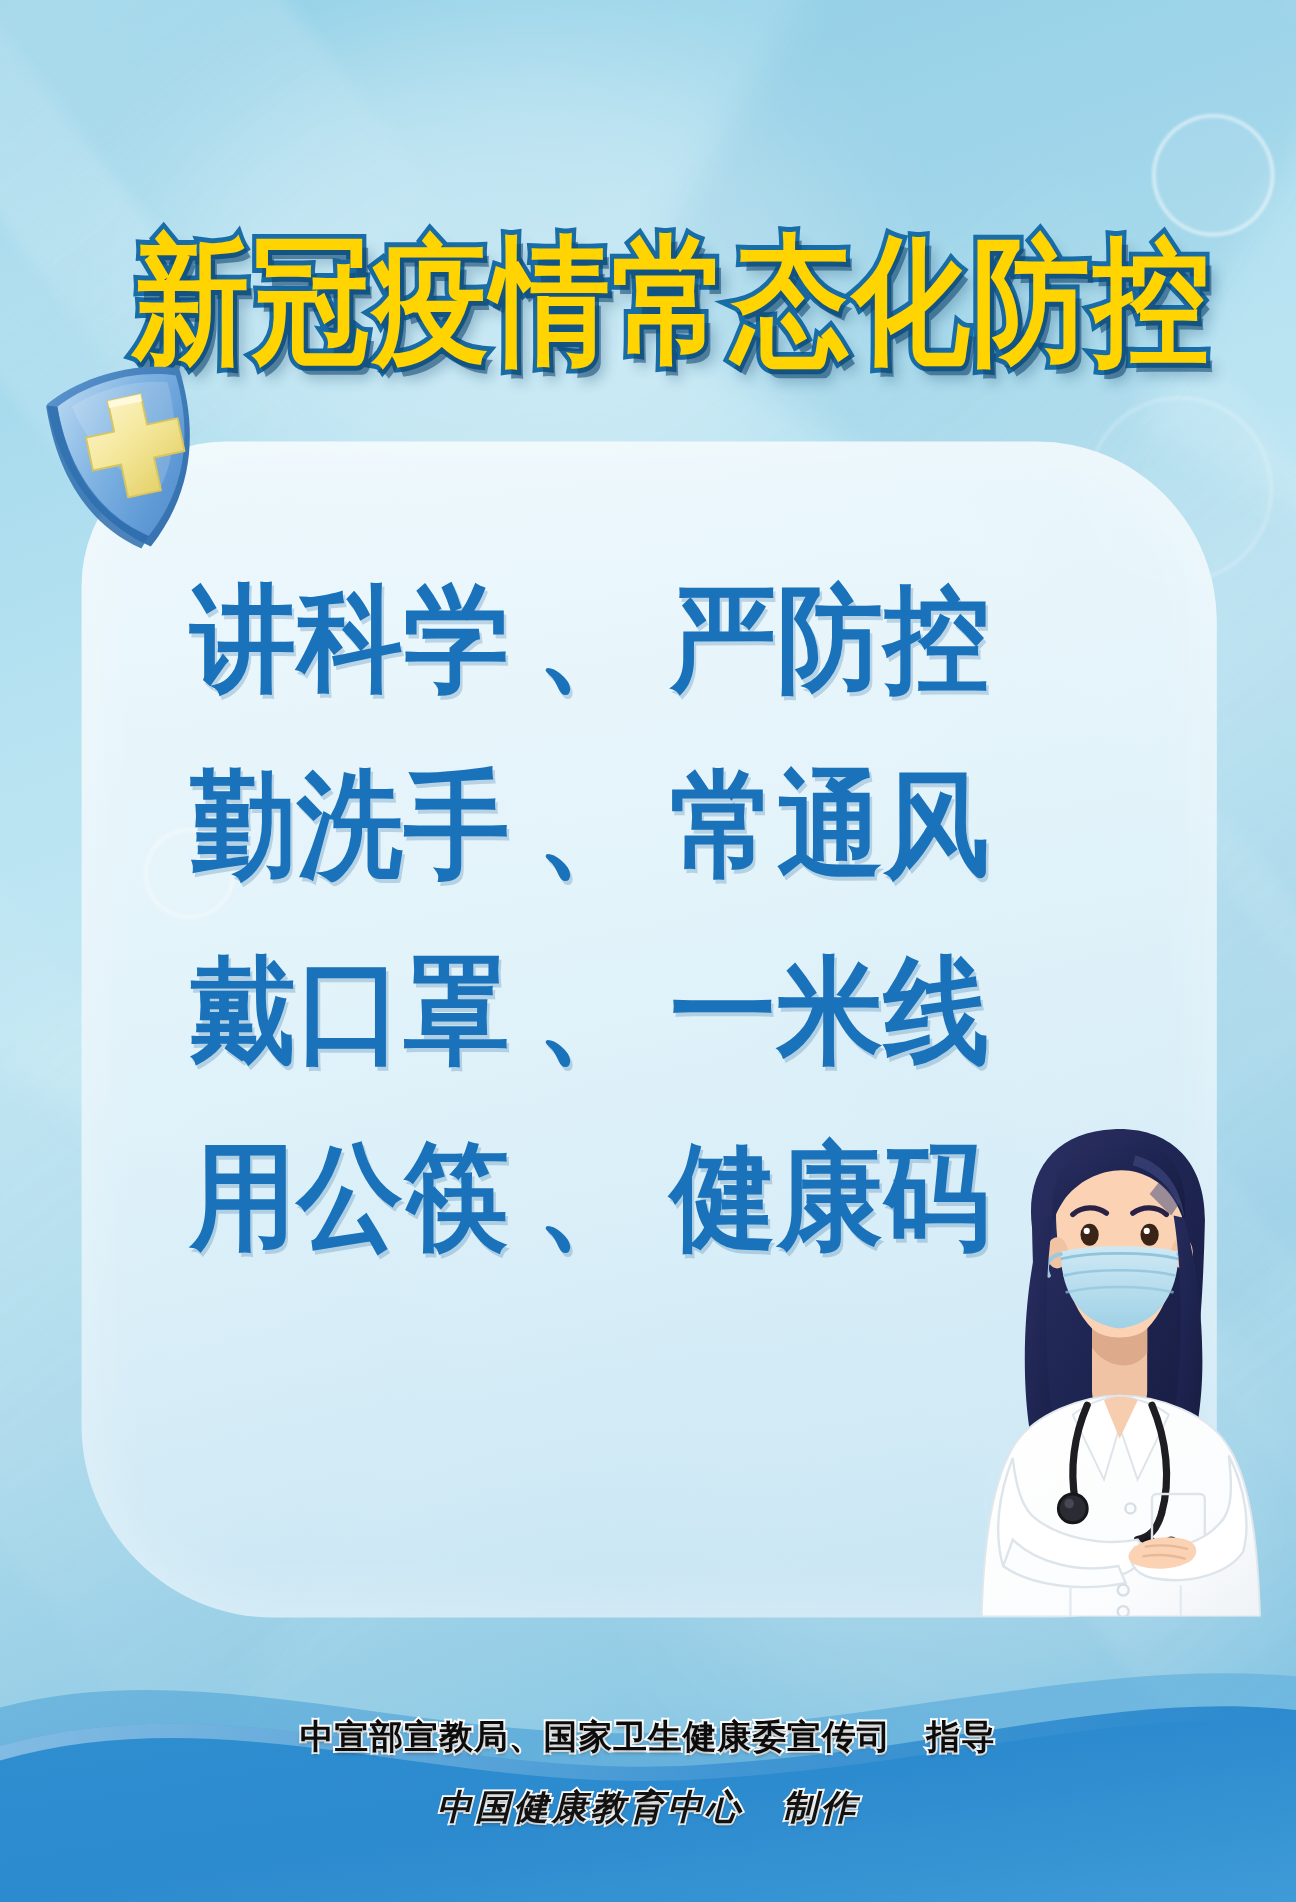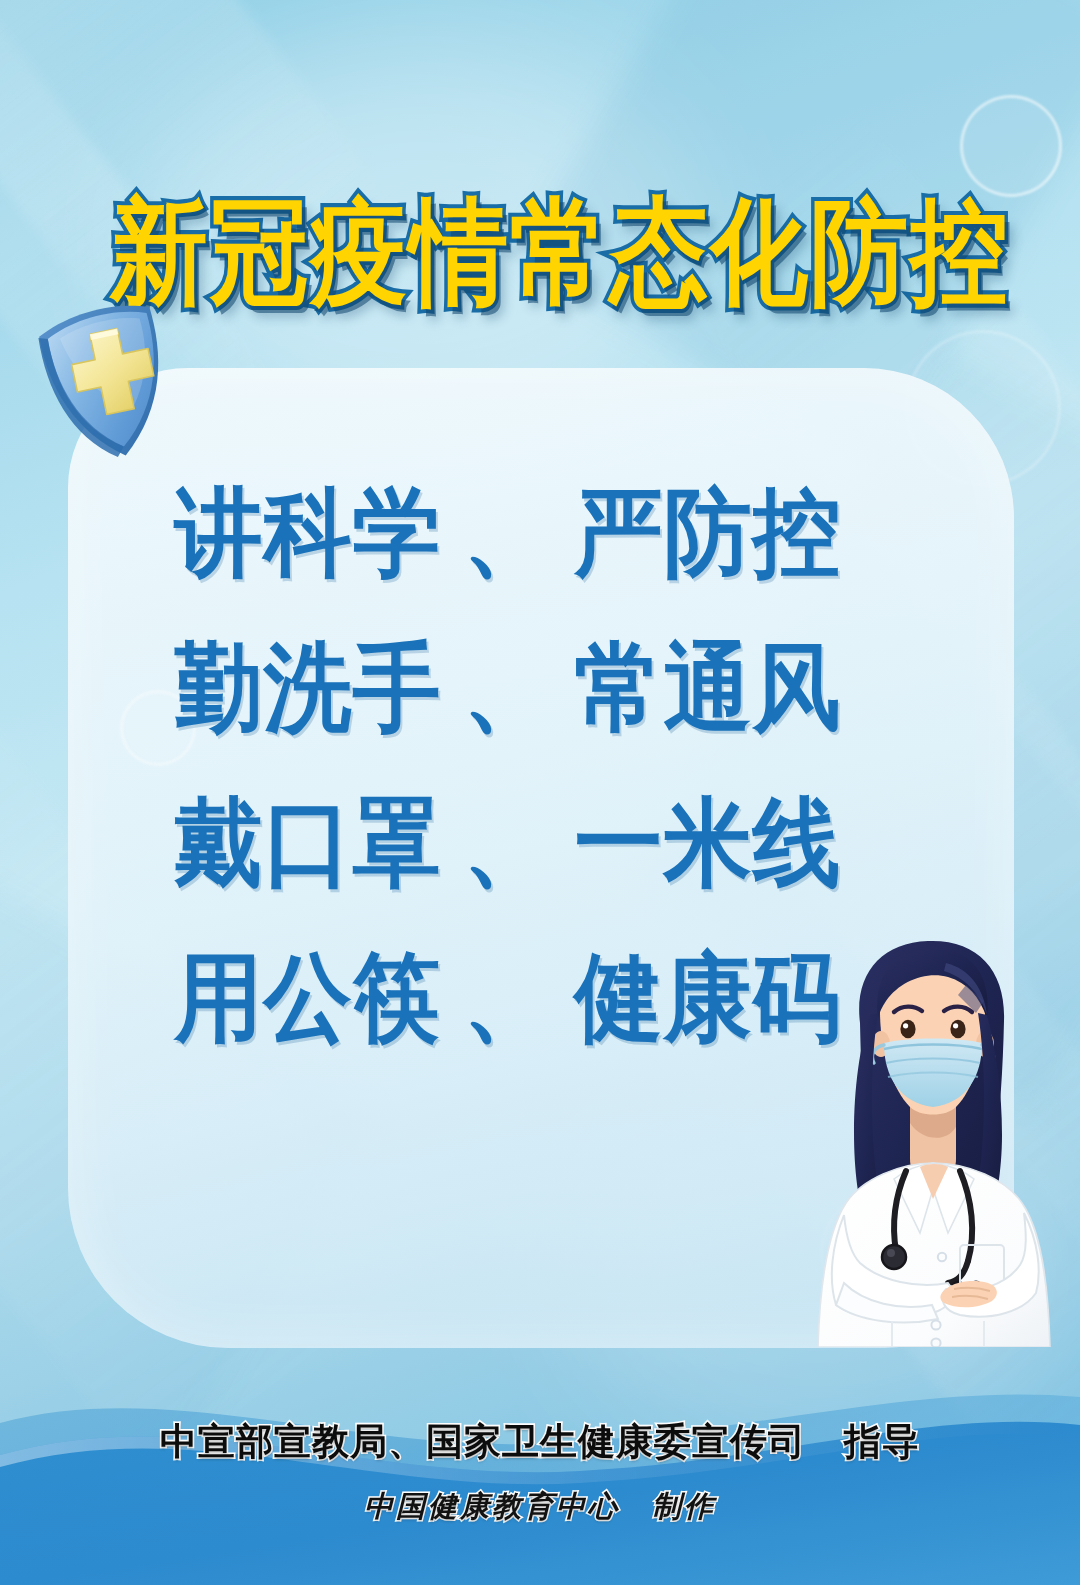--- a/index.html
+++ b/index.html
@@ -148,21 +148,21 @@
     width: 158px;
     height: 178px;
     z-index: 7;
     transform: rotate(-12deg);
   }
   #shield-icon svg { display:block; width:100%; height:100%; }
 
   
   #slogan-list {
     position: absolute;
-    left: 68px;
+    left: 52px;
     top: 455px;
     width: 880px;
     z-index: 5;
   }
   .slogan-line {
     font-family: "DejaVu Sans", "Liberation Sans", sans-serif;
     font-weight: bold;
     font-size: 88px;
     line-height: 155px;
     color: #1a72ba;
@@ -192,21 +192,21 @@
     position: absolute;
     left: 0;
     bottom: 58px;
     width: 1080px;
     text-align: center;
     z-index: 9;
   }
   #footer-line-1 {
     font-family: "DejaVu Sans", "Liberation Sans", sans-serif;
     font-weight: bold;
-    font-size: 37px;
+    font-size: 28px;
     letter-spacing: 1px;
     color: #0c0c0c;
     -webkit-text-stroke: 3.2px #ffffff;
     paint-order: stroke fill;
     text-shadow: 0 2px 3px rgba(0,0,0,0.25);
     white-space: pre;
     margin-top: 22px;
   }
   #footer-line-2 {
     margin-top: 20px;

